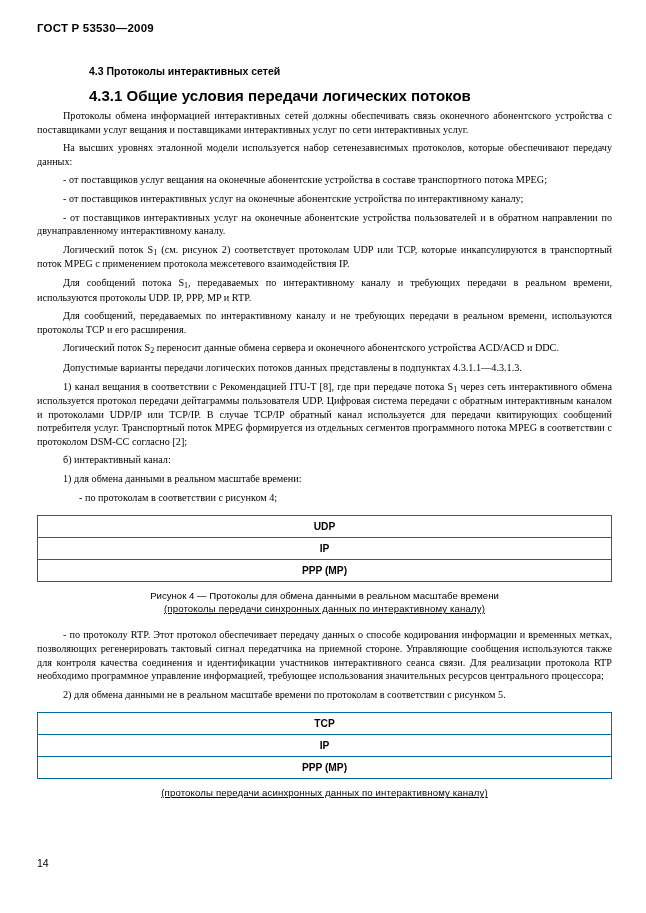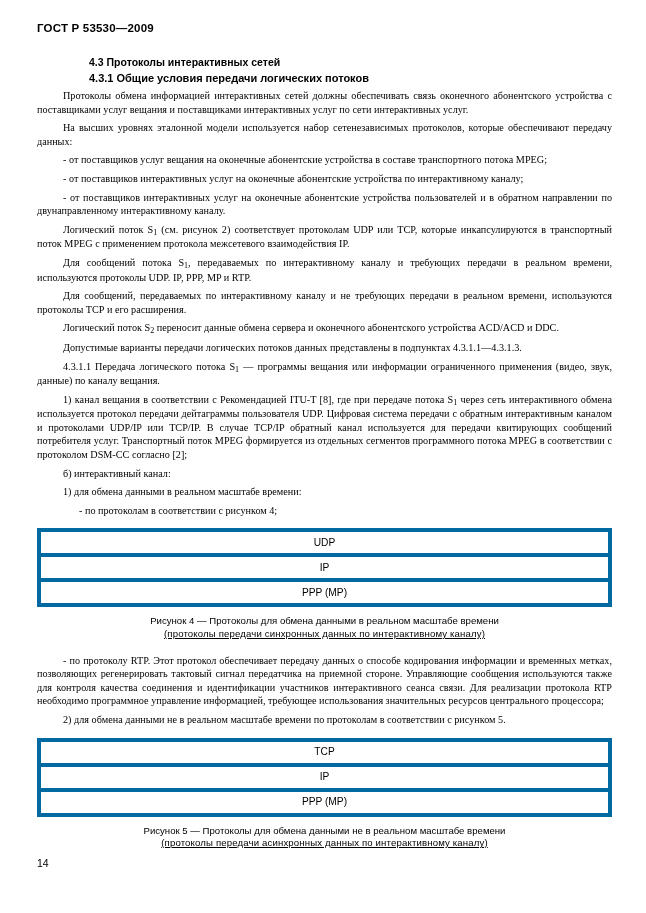--- a/index.html
+++ b/index.html
@@ -25,34 +25,34 @@
     position: absolute;
     top: 22px;
     left: 37px;
     font-size: 11.5px;
     font-weight: bold;
     letter-spacing: 0.2px;
     white-space: nowrap;
   }
   .content {
     position: absolute;
-    top: 44px;
+    top: 53px;
     left: 37px;
     width: 575px;
   }
   .h2 {
     font-size: 10.5px;
     font-weight: bold;
     margin: 0 0 0 52px;
     padding-top: 12px;
   }
   .h3 {
-    font-size: 11px;
+    font-size: 15px;
     font-weight: bold;
-    margin: 4px 0 0 52px;
+    margin: 10px 0 0 52px;
   }
   p.body {
     font-size: 10.2px;
     line-height: 13.6px;
     text-align: justify;
     margin: 0;
     padding-top: 5px;
     text-indent: 26px;
     hyphens: manual;
     font-family: Liberation Serif, serif;
@@ -60,25 +60,26 @@
   p.body.dash {
     text-indent: 26px;
   }
   .fig-table {
     border-collapse: collapse;
     width: 100%;
     margin-top: 11px;
     table-layout: fixed;
   }
   .fig-table td {
-    border: 4px solid #0369a1;
+    border: 1px solid #0369a1;
     text-align: center;
     font-size: 10.2px;
     height: 18px;
     padding: 1px 0 2px 0;
+    font-weight: bold;
   }
   .fig-caption {
     text-align: center;
     font-size: 9.6px;
     line-height: 12.6px;
     margin-top: 8px;
   }
   .fig-caption .line2 {
     display: block;
     letter-spacing: 0.15px;
@@ -119,21 +120,20 @@
     <p class="body"><span>Логический поток S</span><sub>1</sub><span> (см. рисунок 2) соответствует протоколам UDP или TCP, которые инкапсулируются в транспортный поток MPEG с применением протокола межсетевого взаимодействия IP.</span></p>
 
     <p class="body"><span>Для сообщений потока S</span><sub>1</sub><span>, передаваемых по интерактивному каналу и требующих передачи в реальном  времени,  используются протоколы UDP. IP, PPP, MP и RTP.</span></p>
 
     <p class="body">Для сообщений, передаваемых по интерактивному каналу и не требующих передачи в реальном времени, используются протоколы ТСР и его расширения.</p>
 
     <p class="body"><span>Логический поток S</span><sub>2</sub><span> переносит данные обмена сервера и оконечного абонентского устройства ACD/ACD и DDC.</span></p>
 
     <p class="body">Допустимые варианты передачи логических потоков данных представлены в подпунктах 4.3.1.1—4.3.1.3.</p>
 
-    <p class="body"><span>4.3.1.1 Передача логического потока S</span><sub>1</sub><span> — программы вещания или информации ограниченного применения (видео, звук, данные) по каналу вещания.</span></p>
 
 
     <p class="body"><span>1) канал вещания в соответствии с Рекомендацией ITU-T [8], где при передаче потока S</span><sub>1</sub><span> через сеть интерактивного обмена используется протокол передачи дейтаграммы пользователя UDP. Цифровая система передачи с обратным интерактивным каналом и протоколами UDP/IP или TCP/IP. В случае ТСР/IP обратный канал используется для передачи квитирующих сообщений потребителя услуг. Транспортный поток MPEG формируется из отдельных сегментов программного потока MPEG в соответствии с протоколом DSM-CC согласно [2];</span></p>
 
     <p class="body">б) интерактивный канал:</p>
     <p class="body">1) для обмена данными в реальном масштабе времени:</p>
     <p class="body" style="text-indent:42px;">- по протоколам в соответствии с рисунком 4;</p>
 
     <table class="fig-table">
       <tbody>
@@ -167,21 +167,20 @@
         <tr>
           <td>IP</td>
         </tr>
         <tr>
           <td>PPP (MP)</td>
         </tr>
       </tbody>
     </table>
 
     <div class="fig-caption">
-      <span>Рисунок 5 — Протоколы для обмена данными не в реальном масштабе времени</span>
       <span class="line2">(протоколы передачи асинхронных данных по интерактивному каналу)</span>
     </div>
 
   </div>
 
   <div class="page-number">14</div>
 
 </div>
 
 </body></html>

